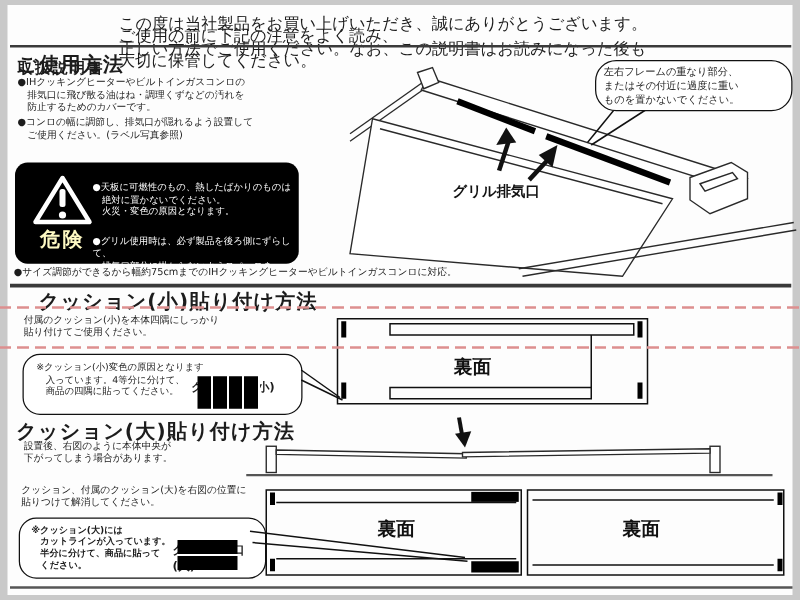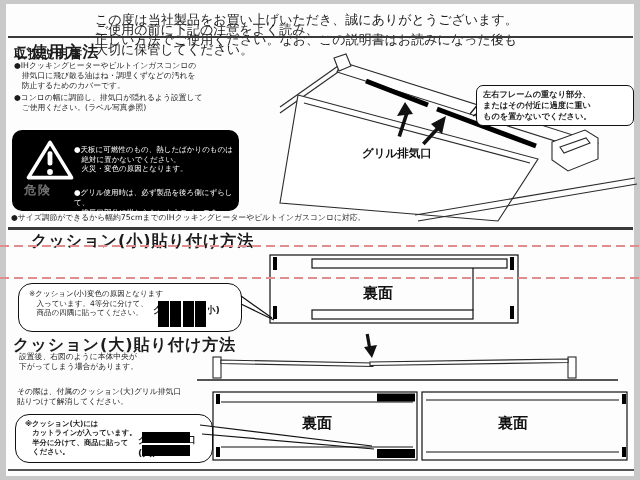--- a/index.html
+++ b/index.html
@@ -6,25 +6,25 @@
   .page{position:relative;width:640px;height:480px;background:#fdfdfd;overflow:hidden;
         font-family:"DejaVu Sans","Liberation Sans",sans-serif;color:#1c1c1c;}
   .edge{position:absolute;background:#c9c9c9;}
   .txt{position:absolute;white-space:pre-line;}
   .hr{position:absolute;background:#3a3a3a;}
   .title{font-size:12px;font-weight:bold;letter-spacing:2px;margin-top:34px;}
   .intro{font-size:13px;line-height:10px;}
   .h2{font-size:16px;font-weight:bold;letter-spacing:1px;}
   .body8{font-size:7.8px;line-height:10.2px;}
   .danger-box{position:absolute;left:12px;top:130px;width:227px;height:81px;background:#000;border-radius:10px;}
-  .danger-label{position:absolute;left:12px;top:52px;width:52px;color:#737373;font-size:12px;font-weight:bold;letter-spacing:2px;}
+  .danger-label{position:absolute;left:12px;top:52px;width:52px;text-align:center;color:#fef9c3;font-size:16px;font-weight:bold;letter-spacing:2px;}
   .danger-bullets{position:absolute;left:62px;top:5px;color:#fff;font-size:7.5px;line-height:9.8px;white-space:pre-line;}
   .danger-bullets .db{margin:0 0 4px 0;}
-  .callout{position:absolute;border:1.5px solid #111;border-radius:7px;background:#fff;
-           font-size:8.2px;font-weight:bold;line-height:11px;padding:3px 6px;white-space:pre-line;margin-top:37px;}
+  .callout{position:absolute;border:1.5px solid #111;border-radius:17px;background:#fff;
+           font-size:8.2px;font-weight:normal;line-height:11px;padding:3px 6px;white-space:pre-line;}
   .note-box{position:absolute;border:1.6px solid #111;border-radius:14px;background:#fff;}
   .note-txt{position:absolute;font-size:7.5px;line-height:9.6px;white-space:pre-line;}
   .note-label{position:absolute;font-size:9.5px;font-weight:bold;margin-top:16px;}
   .pad-small{position:absolute;left:139px;top:17px;width:50px;height:26px;
              background:repeating-linear-gradient(90deg,#000 0 10.9px,#fff 10.9px 12.5px);}
   .pad-large{position:absolute;left:126px;top:17px;width:48px;height:24px;
              background:repeating-linear-gradient(180deg,#000 0 11px,#fff 11px 13px);}
   .dash{position:absolute;left:0;width:640px;height:1.6px;z-index:5;
         background:repeating-linear-gradient(90deg,var(--dashc,#dd8f8f) 0 9px,transparent 9px 14px);}
   svg{position:absolute;overflow:visible;}
@@ -101,20 +101,22 @@
     </g>
     <text x="82" y="112" font-size="11.5" font-weight="bold" fill="#111">グリル排気口</text>
   </svg>
   <div class="callout" style="left:476px;top:48px;width:144px;">左右フレームの重なり部分、
 またはその付近に過度に重い
 ものを置かないでください。</div>
 
   <div class="txt h2" style="left:31px;top:231px;">クッション(小)貼り付け方法</div>
   <div class="dash" style="top:245px;"></div>
   <div class="dash" style="top:277px;"></div>
+  <div class="txt body8" style="left:19px;top:251px;">付属のクッション(小)を本体四隅にしっかり
+貼り付けてご使用ください。</div>
 
   <div class="note-box" style="left:18px;top:283px;width:222px;height:47px;">
     <div class="note-txt" style="left:10px;top:5px;">※クッション(小)変色の原因となります
 　入っています。4等分に分けて、
 　商品の四隅に貼ってください。</div>
     <div class="note-label" style="left:134px;top:4px;">クッション(小)</div>
     <div class="pad-small"></div>
   </div>
 
   <svg width="295" height="84" viewBox="0 0 295 84" style="left:232px;top:246px;">
@@ -131,21 +133,21 @@
       <rect x="41" y="60" width="4" height="13"></rect>
       <rect x="278" y="11" width="4" height="13"></rect>
       <rect x="278" y="60" width="4" height="13"></rect>
     </g>
     <text x="131" y="52" font-size="15" font-weight="bold" fill="#111">裏面</text>
   </svg>
 
   <div class="txt h2" style="left:13px;top:335px;">クッション(大)貼り付け方法</div>
   <div class="txt body8" style="left:19px;top:352px;">設置後、右図のように本体中央が
 下がってしまう場合があります。</div>
-  <div class="txt body8" style="left:17px;top:387px;">その際は、付属のクッション(大)グリル排気口
+  <div class="txt body8" style="left:17px;top:387px;">クッション、付属のクッション(大)を右図の位置に
 貼りつけて解消してください。</div>
 
   <div class="note-box" style="left:15px;top:414px;width:196px;height:47px;">
     <div class="note-txt" style="left:9px;top:4px;font-size:7.3px;line-height:9.4px;font-weight:bold;">※クッション(大)には
 　カットラインが入っています。
 　半分に分けて、商品に貼って
 　ください。</div>
     <div class="note-label" style="left:122px;top:3px;">グリル排気口(大)</div>
     <div class="pad-large"></div>
   </div>

